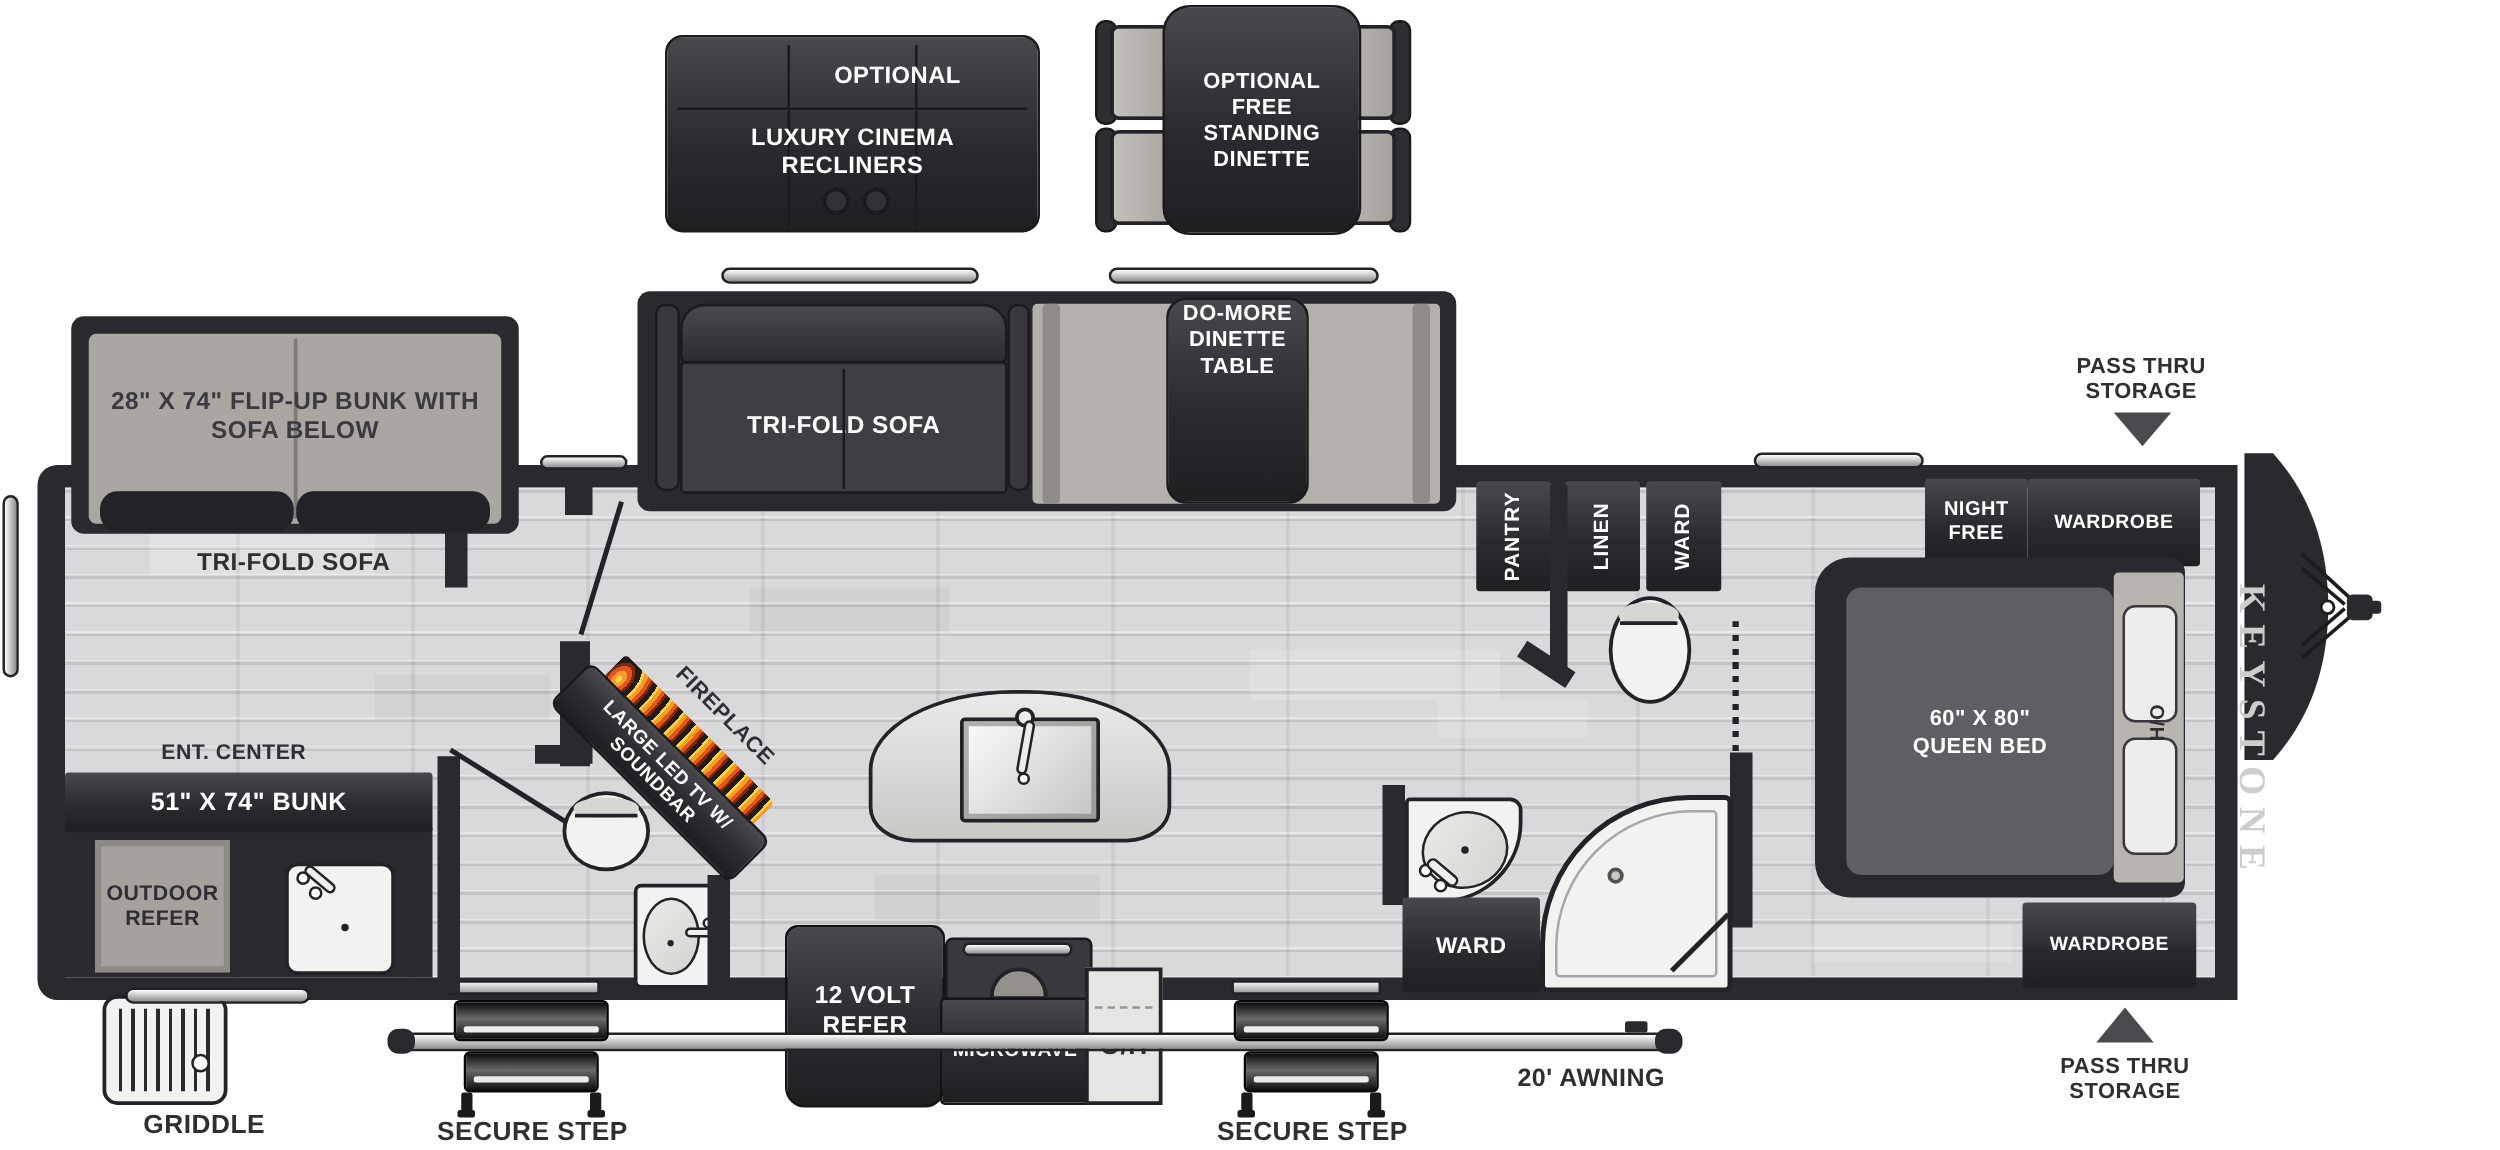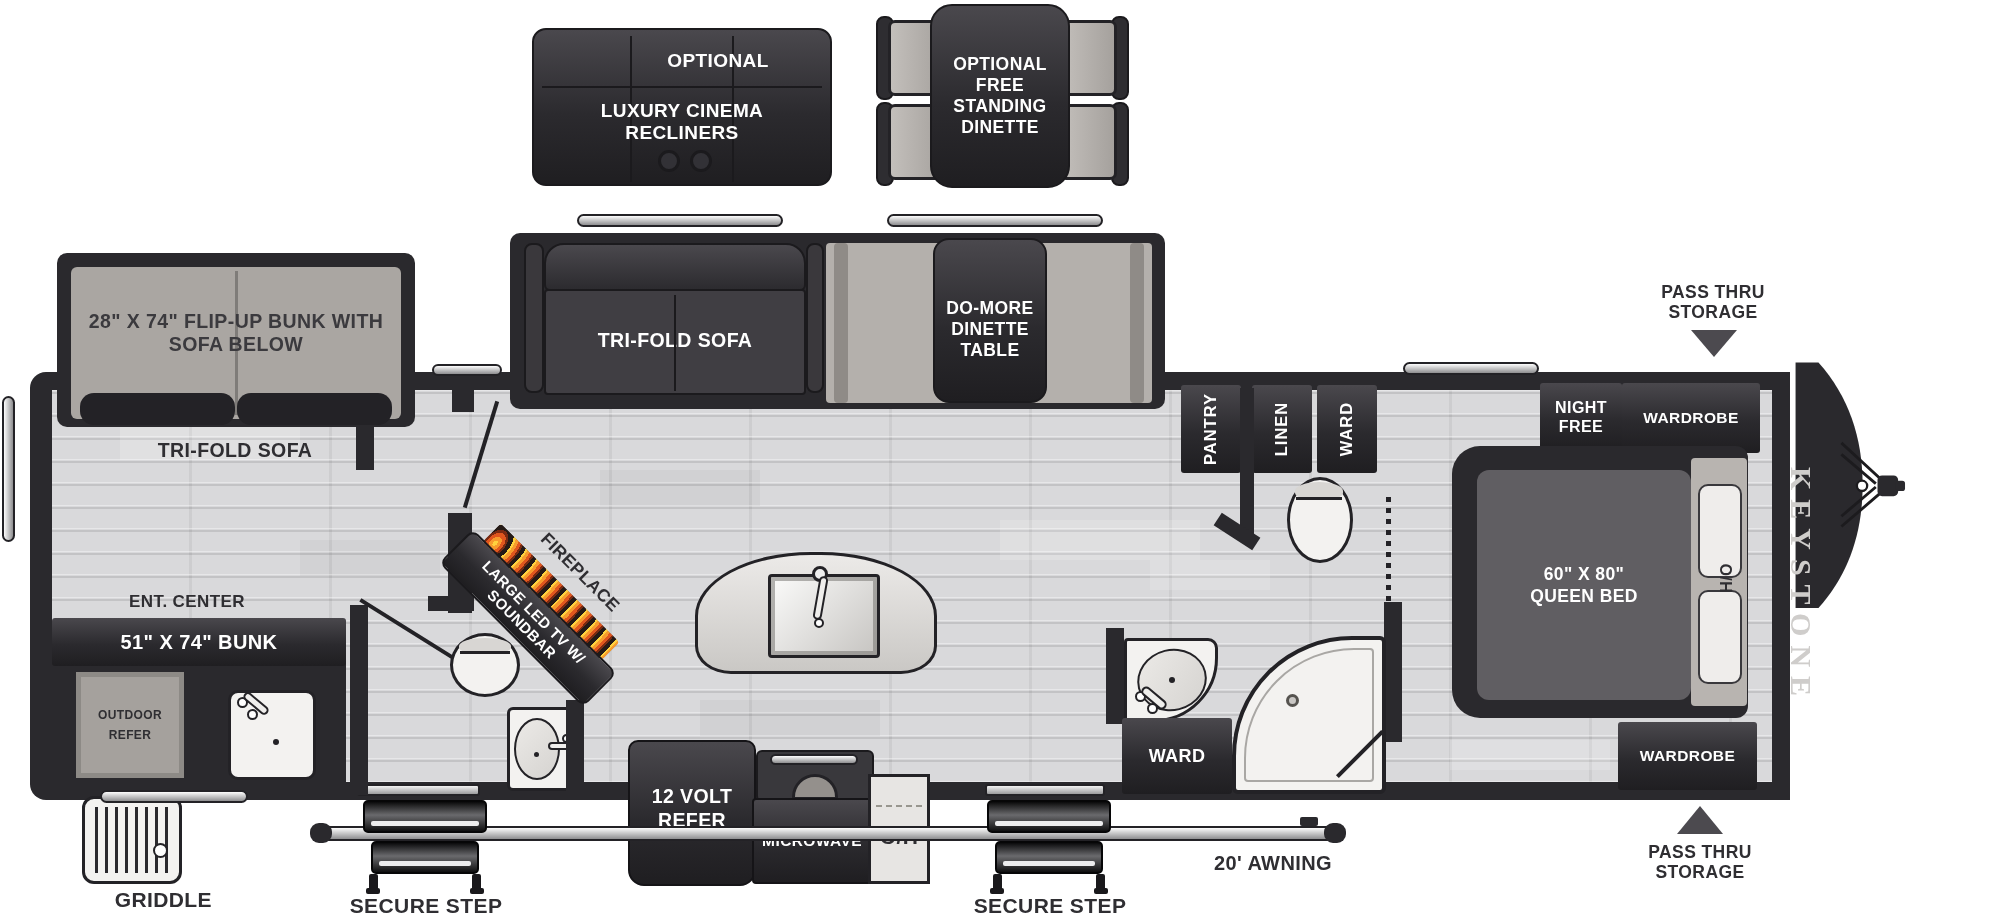--- a/index.html
+++ b/index.html
@@ -55,21 +55,21 @@
   <div class="a rail" style="left:577px;top:214px;width:206px;height:13px;"></div>
   <div class="a rail" style="left:887px;top:214px;width:216px;height:13px;"></div>
   <div class="a rail" style="left:1403px;top:362px;width:136px;height:13px;"></div>
 
   <div class="a wall" style="left:52px;top:662px;width:294px;height:120px;"></div>
   <div class="a dkbox" style="left:52px;top:618px;width:294px;height:48px;border-radius:3px;">
     <div class="wlbl" style="line-height:48px;font-size:20px;">51" X 74" BUNK</div>
   </div>
   <div class="a dlbl" style="left:107px;top:592px;width:160px;font-size:17px;">ENT. CENTER</div>
   <div class="a flexc" style="left:76px;top:672px;width:108px;height:106px;background:#a5a19d;box-shadow:inset 0 0 0 5px rgba(0,0,0,.14);">
-    <div class="dlbl" style="width:92px;font-size:12px;line-height:20px;">OUTDOOR REFER</div>
+    <div class="dlbl" style="width:92px;font-size:17px;line-height:20px;">OUTDOOR REFER</div>
   </div>
   <div class="a white-fix" style="left:228px;top:690px;width:88px;height:90px;border-radius:10px;">
     <div class="a" style="left:6px;top:4px;width:11px;height:11px;border:2px solid #232226;border-radius:50%;background:#fff;"></div>
     <div class="a" style="left:16px;top:16px;width:11px;height:11px;border:2px solid #232226;border-radius:50%;background:#fff;"></div>
     <div class="a" style="left:10px;top:6px;width:30px;height:9px;border:2px solid #232226;border-radius:5px;background:#efeeec;transform:rotate(40deg);"></div>
     <div class="a" style="left:42px;top:46px;width:6px;height:6px;background:#232226;border-radius:50%;"></div>
   </div>
 
   <div class="a dlbl" style="left:145px;top:439px;width:180px;font-size:19.5px;">TRI-FOLD SOFA</div>
   <div class="a wall" style="left:356px;top:372px;width:18px;height:98px;"></div>
@@ -197,21 +197,21 @@
     <div class="a" style="left:34px;top:56px;width:262px;height:106px;background:#403e43;border:2px solid #1b1a1d;border-radius:4px;">
       <div class="a" style="left:128px;top:4px;width:2px;height:96px;background:#1b1a1d;"></div>
       <div class="wlbl" style="margin-top:38px;font-size:19.5px;">TRI-FOLD SOFA</div>
     </div>
     <div class="a" style="left:296px;top:10px;width:18px;height:150px;background:#3a383c;border:2px solid #1b1a1d;border-radius:8px;"></div>
     <div class="a" style="left:316px;top:10px;width:326px;height:160px;background:#b4b0ac;border-radius:4px;">
       <div class="a" style="left:8px;top:0;width:14px;height:160px;background:#8f8b87;border-radius:4px;"></div>
       <div class="a" style="left:304px;top:0;width:14px;height:160px;background:#8f8b87;border-radius:4px;"></div>
     </div>
     <div class="a dkbox" style="left:423px;top:5px;width:114px;height:165px;border-radius:16px;border:2px solid #1b1a1d;">
-      <div class="wlbl" style="margin-top:58px;font-size:17.5px;line-height:21px;width:92px;margin-left:9px;">DO-MORE DINETTE TABLE</div>
+      <div class="wlbl" style="font-size:17.5px;line-height:21px;width:92px;margin-left:9px;">DO-MORE DINETTE TABLE</div>
     </div>
   </div>
 
   <div class="a dkbox" style="left:532px;top:28px;width:300px;height:158px;border-radius:14px;border:2px solid #1b1a1d;">
     <div class="a seam" style="left:96px;top:6px;width:2px;height:146px;"></div>
     <div class="a seam" style="left:198px;top:6px;width:2px;height:146px;"></div>
     <div class="a seam" style="left:8px;top:56px;width:280px;height:2px;"></div>
     <div class="a wlbl" style="left:0;top:20px;width:296px;font-size:19px;margin-left:36px;">OPTIONAL</div>
     <div class="a wlbl" style="left:38px;top:70px;width:220px;font-size:19px;line-height:22px;">LUXURY CINEMA RECLINERS</div>
     <div class="a cup" style="left:124px;top:120px;width:22px;height:22px;"></div>
@@ -219,21 +219,21 @@
   </div>
 
   <div class="a chair-back" style="left:876px;top:16px;width:18px;height:84px;"></div>
   <div class="a chair" style="left:888px;top:20px;width:58px;height:76px;"></div>
   <div class="a chair-back" style="left:876px;top:102px;width:18px;height:84px;"></div>
   <div class="a chair" style="left:888px;top:104px;width:58px;height:76px;"></div>
   <div class="a chair-back" style="left:1111px;top:16px;width:18px;height:84px;"></div>
   <div class="a chair" style="left:1059px;top:20px;width:58px;height:76px;"></div>
   <div class="a chair-back" style="left:1111px;top:102px;width:18px;height:84px;"></div>
   <div class="a chair" style="left:1059px;top:104px;width:58px;height:76px;"></div>
-  <div class="a dkbox flexc" style="left:930px;top:4px;width:140px;height:184px;border-radius:22px;border:2px solid #1b1a1d;">
+  <div class="a dkbox flexc" style="left:930px;top:4px;width:159px;height:184px;border-radius:22px;border:2px solid #1b1a1d;">
     <div class="wlbl" style="width:112px;font-size:17.5px;line-height:21px;">OPTIONAL FREE STANDING DINETTE</div>
   </div>
 
   <div class="a dlbl" style="left:1648px;top:282px;width:130px;font-size:17.5px;line-height:20px;">PASS THRU STORAGE</div>
   <div class="a tri-down" style="left:1691px;top:330px;"></div>
   <div class="a tri-up" style="left:1677px;top:806px;"></div>
   <div class="a dlbl" style="left:1635px;top:842px;width:130px;font-size:17.5px;line-height:20px;">PASS THRU STORAGE</div>
 
   <div class="a rail" style="left:318px;top:826px;width:1022px;height:15px;"></div>
   <div class="a" style="left:310px;top:823px;width:22px;height:20px;background:#2a292d;border-radius:9px;"></div>

